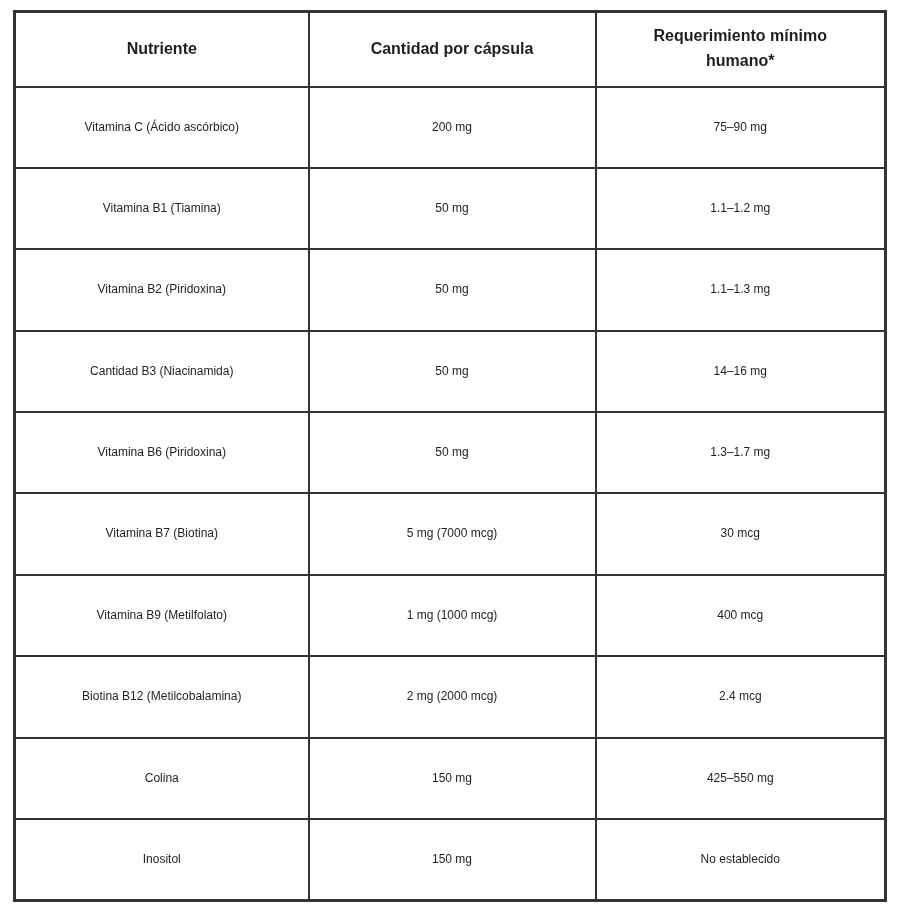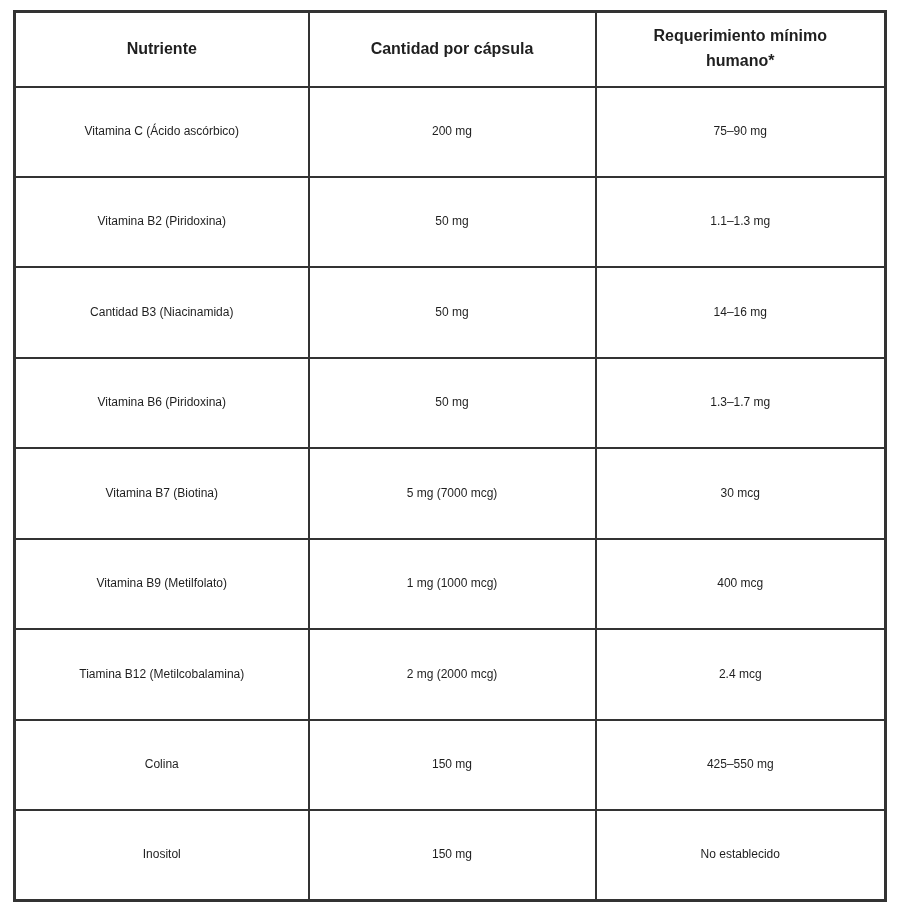--- a/index.html
+++ b/index.html
@@ -69,20 +69,25 @@
         <th>Requerimiento mínimo humano*</th>
       </tr>
     </thead>
     <tbody>
       <tr>
         <td>Vitamina C (Ácido ascórbico)</td>
         <td>200 mg</td>
         <td>75–90 mg</td>
       </tr>
       <tr>
+        <td>Vitamina B1 (Tiamina)</td>
+        <td>50 mg</td>
+        <td>1.1–1.2 mg</td>
+      </tr>
+      <tr>
         <td>Vitamina B2 (Piridoxina)</td>
         <td>50 mg</td>
         <td>1.1–1.3 mg</td>
       </tr>
       <tr>
         <td>Cantidad B3 (Niacinamida)</td>
         <td>50 mg</td>
         <td>14–16 mg</td>
       </tr>
       <tr>
@@ -94,21 +99,21 @@
         <td>Vitamina B7 (Biotina)</td>
         <td>5 mg (7000 mcg)</td>
         <td>30 mcg</td>
       </tr>
       <tr>
         <td>Vitamina B9 (Metilfolato)</td>
         <td>1 mg (1000 mcg)</td>
         <td>400 mcg</td>
       </tr>
       <tr>
-        <td>Tiamina B12 (Metilcobalamina)</td>
+        <td>Biotina B12 (Metilcobalamina)</td>
         <td>2 mg (2000 mcg)</td>
         <td>2.4 mcg</td>
       </tr>
       <tr>
         <td>Colina</td>
         <td>150 mg</td>
         <td>425–550 mg</td>
       </tr>
       <tr>
         <td>Inositol</td>

